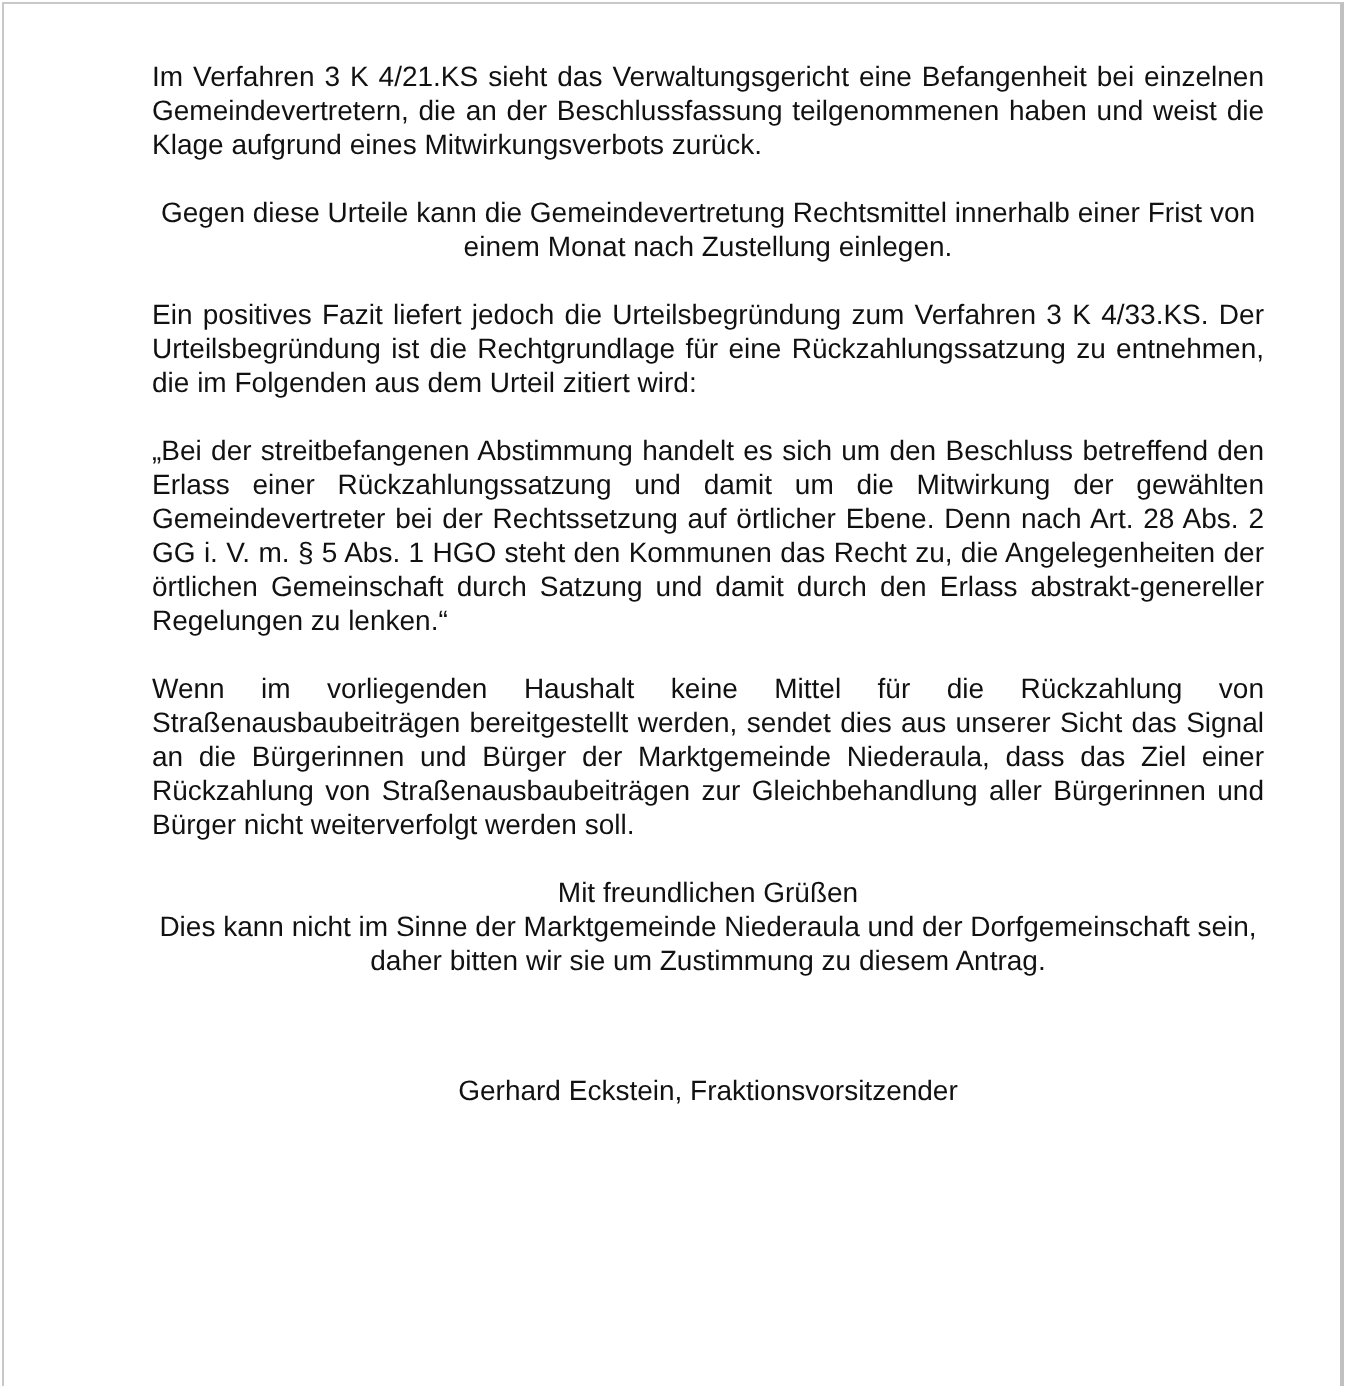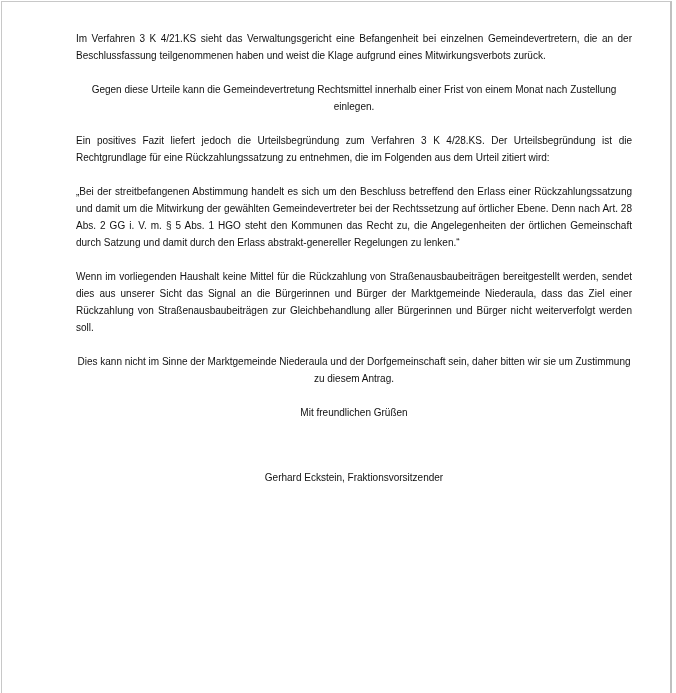--- a/index.html
+++ b/index.html
@@ -24,21 +24,21 @@
       border-right: 2px solid #c0c0c0;
       background: #ffffff;
       box-sizing: border-box;
     }
     .content {
       position: absolute;
       left: 74px;
       top: 28px;
       width: 556px;
       font-family: "Liberation Sans", sans-serif;
-      font-size: 10px;
+      font-size: 14px;
       line-height: 17px;
       color: #111111;
     }
     .para {
       margin: 0 0 17px 0;
       text-align: justify;
     }
     .para.left {
       text-align: center;
     }
@@ -49,20 +49,20 @@
       margin-top: 48px;
     }
   </style>
 </head>
 <body>
 
 <div class="page">
   <div class="content">
     <p class="para">Im Verfahren 3 K 4/21.KS sieht das Verwaltungsgericht eine Befangenheit bei einzelnen Gemeindevertretern, die an der Beschlussfassung teilgenommenen haben und weist die Klage aufgrund eines Mitwirkungsverbots zurück.</p>
     <p class="para left">Gegen diese Urteile kann die Gemeindevertretung Rechtsmittel innerhalb einer Frist von einem Monat nach Zustellung einlegen.</p>
-    <p class="para">Ein positives Fazit liefert jedoch die Urteilsbegründung zum Verfahren 3 K 4/28.KS. Der Urteilsbegründung ist die Rechtgrundlage für eine Rückzahlungssatzung zu entnehmen, die im Folgenden aus dem Urteil zitiert wird:</p>
+    <p class="para">Ein positives Fazit liefert jedoch die Urteilsbegründung zum Verfahren 3 K 4/33.KS. Der Urteilsbegründung ist die Rechtgrundlage für eine Rückzahlungssatzung zu entnehmen, die im Folgenden aus dem Urteil zitiert wird:</p>
     <p class="para">„Bei der streitbefangenen Abstimmung handelt es sich um den Beschluss betreffend den Erlass einer Rückzahlungssatzung und damit um die Mitwirkung der gewählten Gemeindevertreter bei der Rechtssetzung auf örtlicher Ebene. Denn nach Art. 28 Abs. 2 GG i. V. m. § 5 Abs. 1 HGO steht den Kommunen das Recht zu, die Angelegenheiten der örtlichen Gemeinschaft durch Satzung und damit durch den Erlass abstrakt-genereller Regelungen zu lenken.“</p>
     <p class="para">Wenn im vorliegenden Haushalt keine Mittel für die Rückzahlung von Straßenausbaubeiträgen bereitgestellt werden, sendet dies aus unserer Sicht das Signal an die Bürgerinnen und Bürger der Marktgemeinde Niederaula, dass das Ziel einer Rückzahlung von Straßenausbaubeiträgen zur Gleichbehandlung aller Bürgerinnen und Bürger nicht weiterverfolgt werden soll.</p>
+    <p class="para left closing">Mit freundlichen Grüßen</p>
     <p class="para left">Dies kann nicht im Sinne der Marktgemeinde Niederaula und der Dorfgemeinschaft sein, daher bitten wir sie um Zustimmung zu diesem Antrag.</p>
-    <p class="para left closing">Mit freundlichen Grüßen</p>
     <p class="para left signature">Gerhard Eckstein, Fraktionsvorsitzender</p>
   </div>
 </div>
 
 </body></html>

